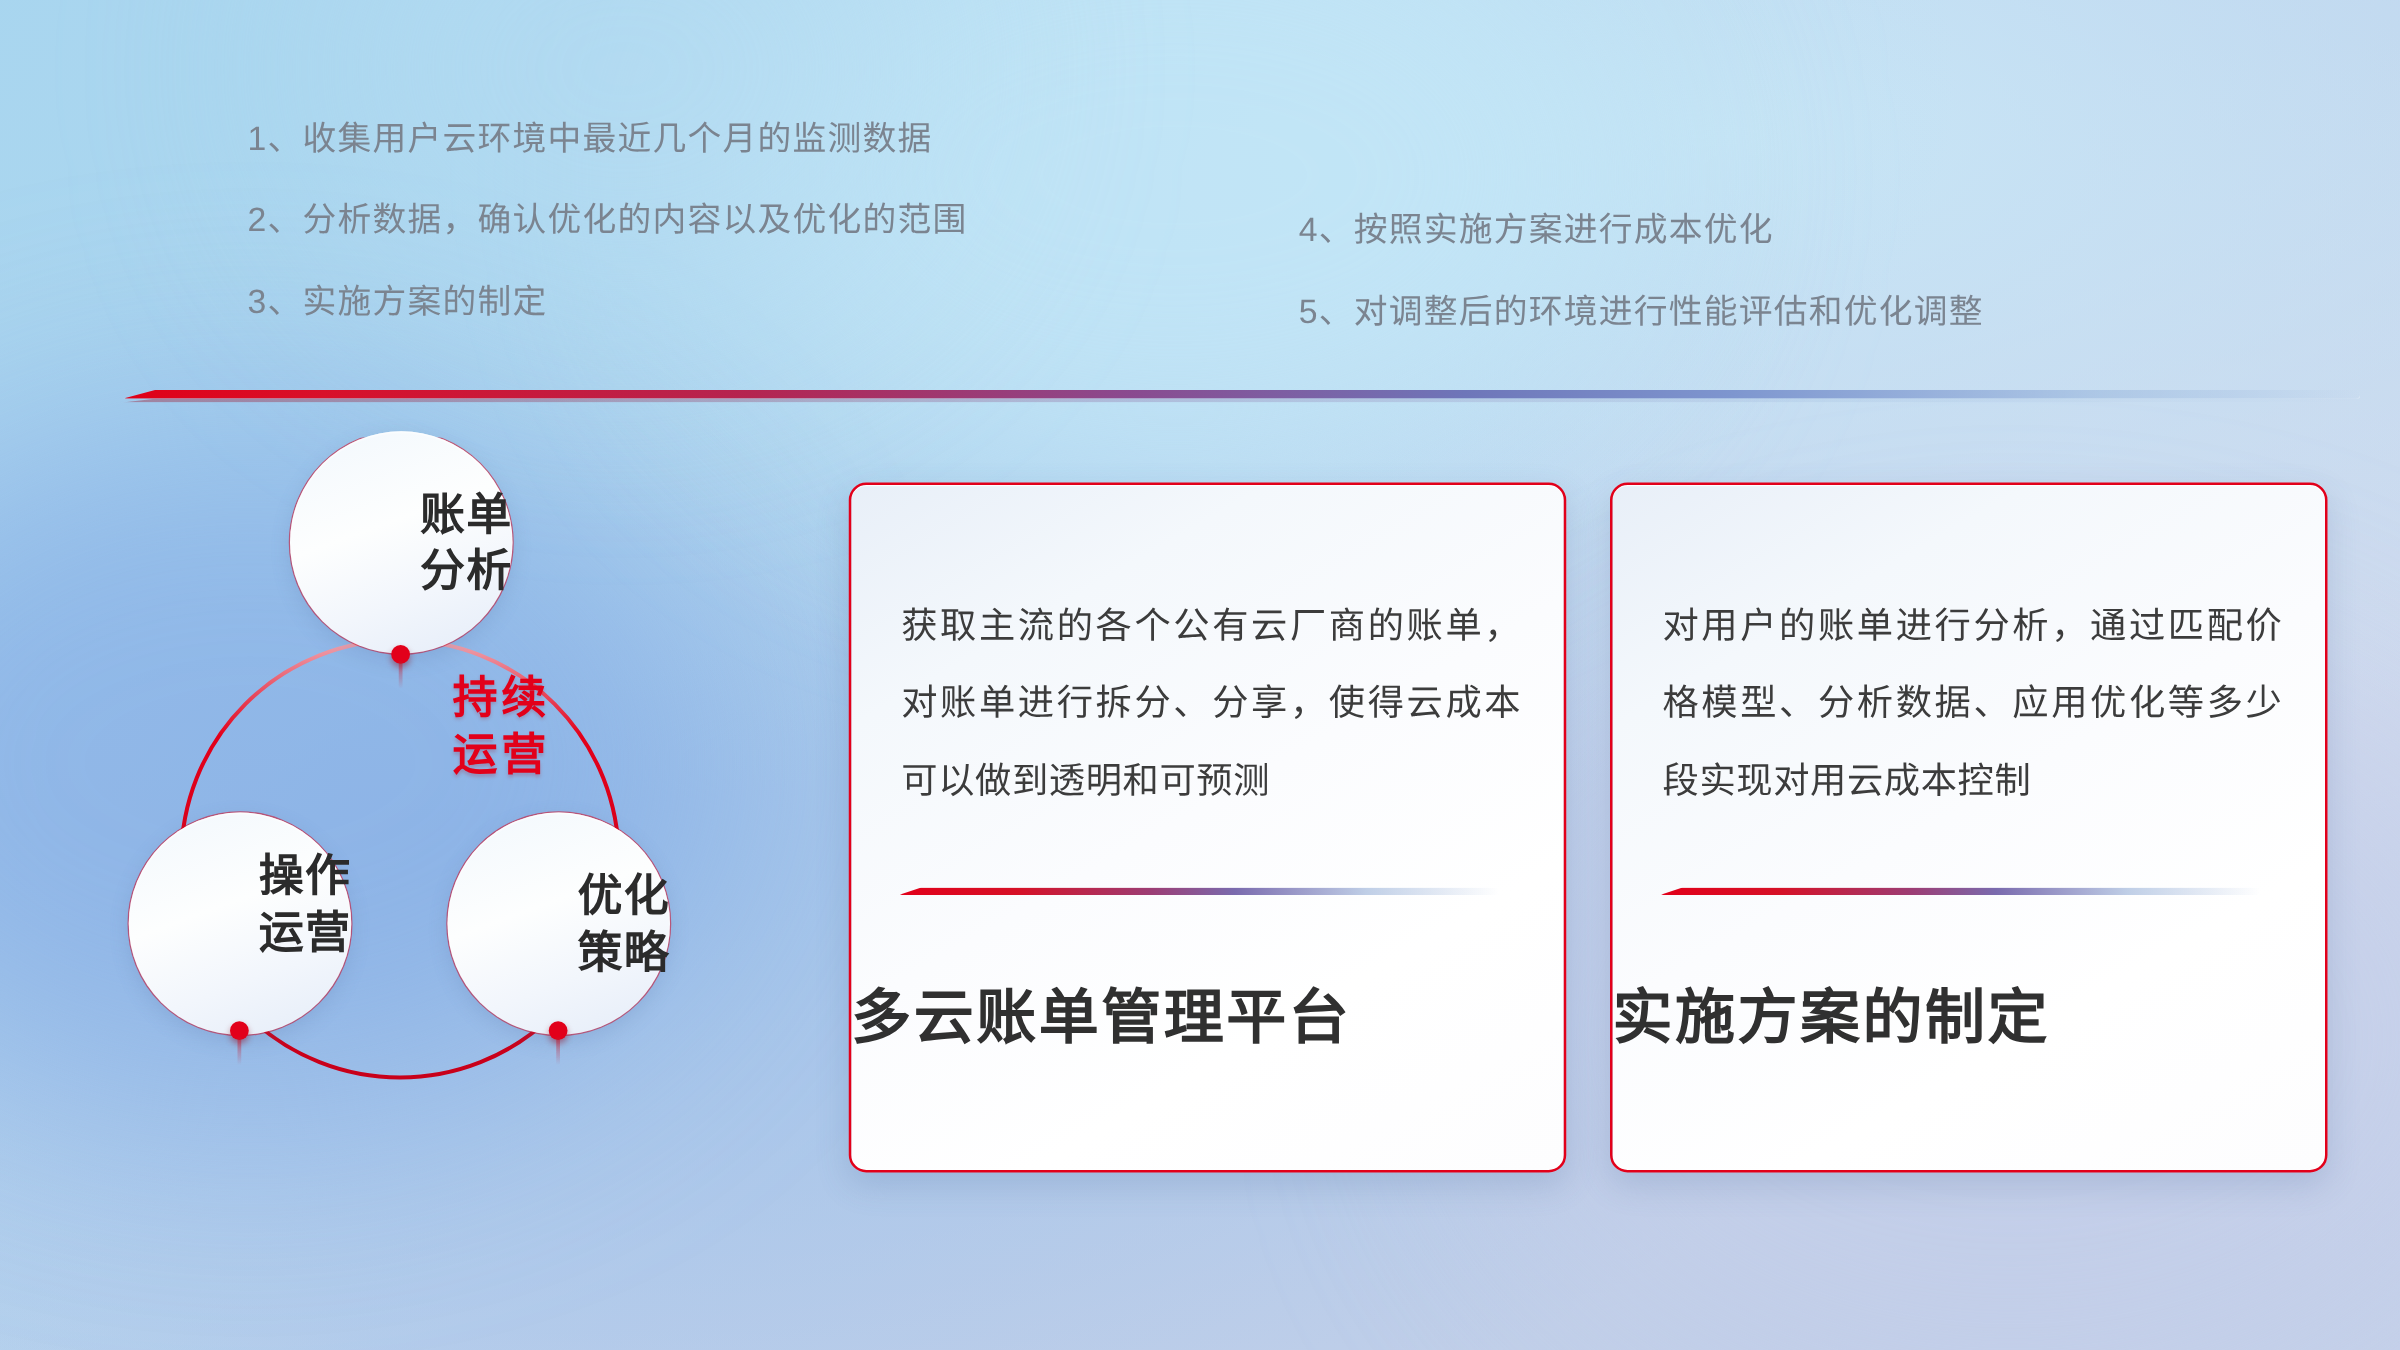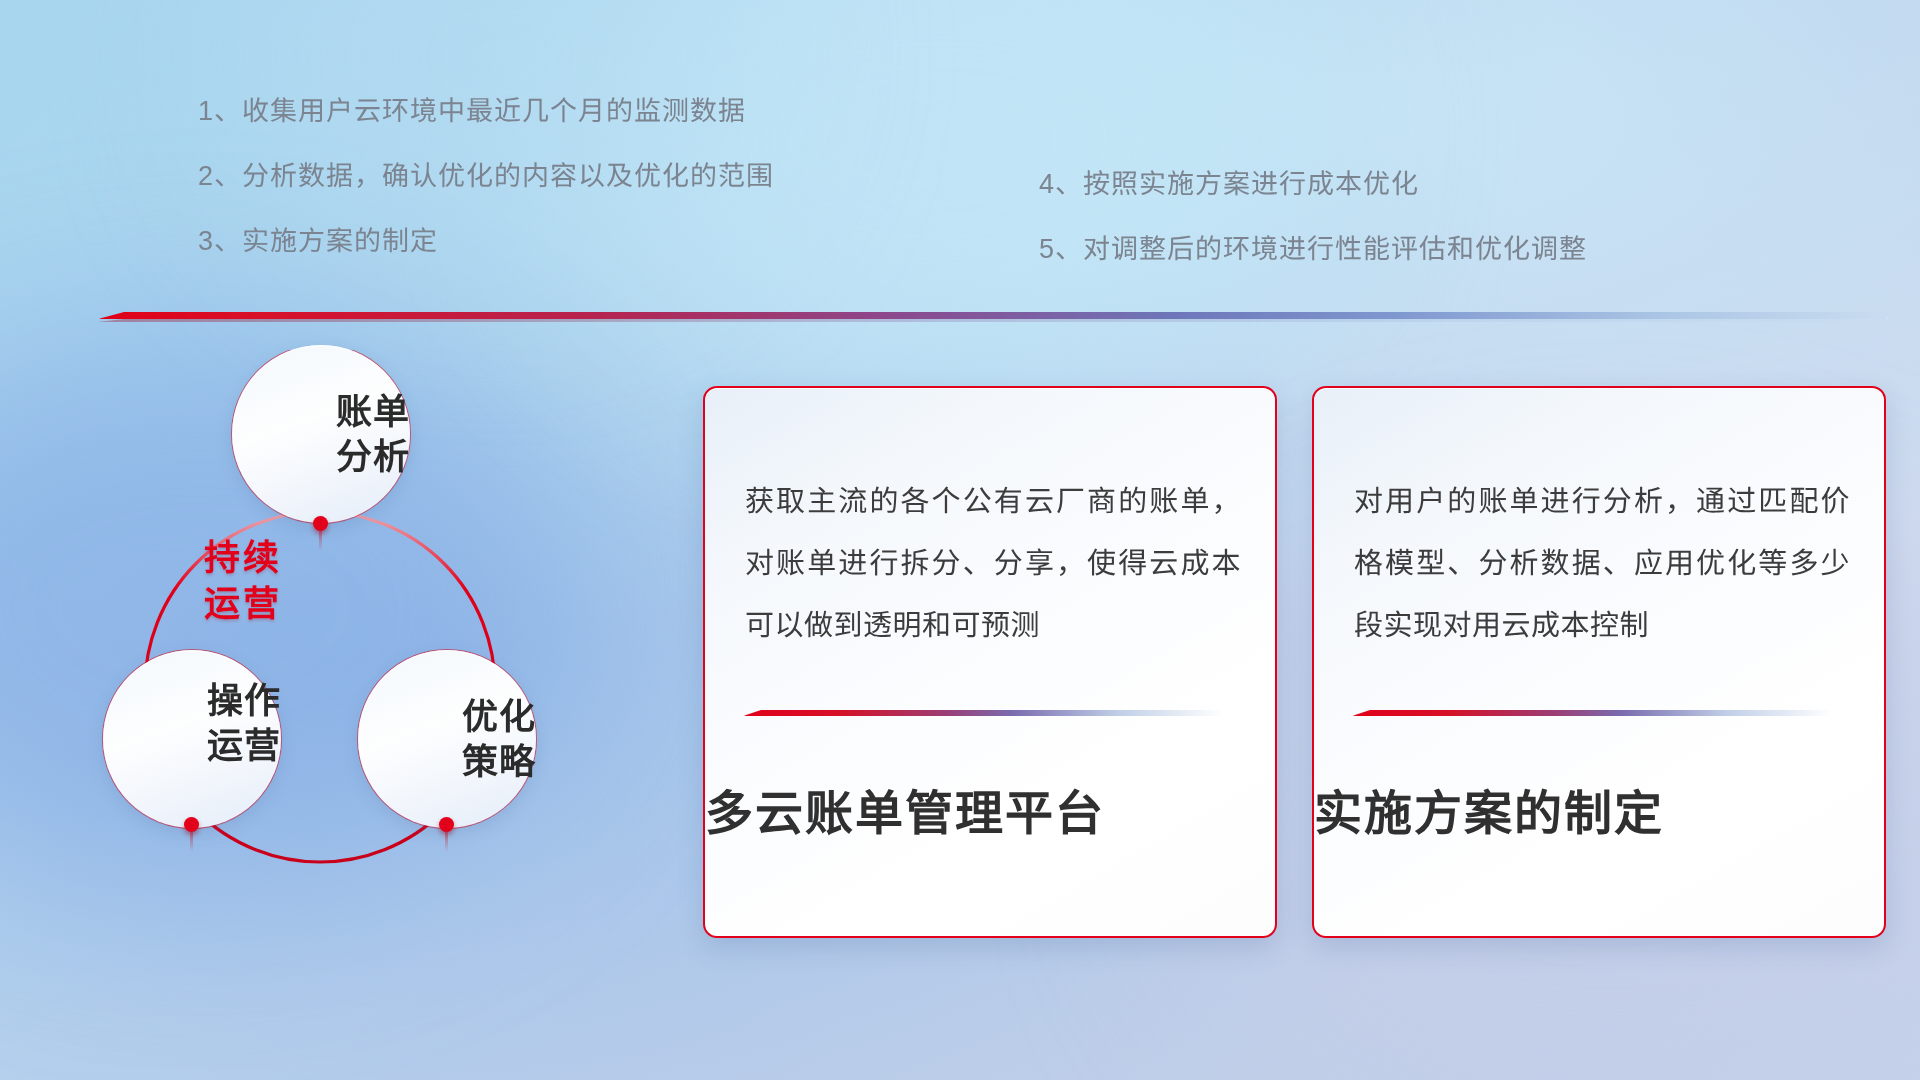--- a/index.html
+++ b/index.html
@@ -61,21 +61,21 @@
     position:absolute;left:0;right:0;text-align:right;
     color:#2b2b2b;font-size:36px;font-weight:700;line-height:1.26;letter-spacing:1px;
   }
   .b-top{left:136px;top:-5px;width:178px;height:178px;}
   .b-top span{top:44px;}
   .b-bl{left:7px;top:300px;width:178px;height:178px;}
   .b-bl span{top:28px;}
   .b-br{left:262px;top:300px;width:178px;height:178px;}
   .b-br span{top:44px;}
   .center-label{
-    position:absolute;left:108px;top:185px;width:236px;text-align:left;
+    position:absolute;left:108px;top:185px;width:236px;text-align:right;
     color:#e2001a;font-size:36px;font-weight:700;line-height:1.27;letter-spacing:3px;
     text-shadow:0 2px 3px rgba(160,0,20,.22);
   }
   .dot{
     position:absolute;width:15px;height:15px;border-radius:50%;background:#e2001a;
     box-shadow:0 3px 5px rgba(150,0,20,.45);
   }
   .dot::after{
     content:"";position:absolute;left:6px;top:13px;width:3px;height:22px;
     background:linear-gradient(180deg,rgba(200,20,40,.55),rgba(200,20,40,0));
@@ -84,21 +84,20 @@
   .d-bl{left:88px;top:467px;}
   .d-br{left:343px;top:467px;}
 
   
   .card{
     position:absolute;top:386px;width:570px;height:548px;border-radius:14px;
     border:2px solid #e2001a;
     background:linear-gradient(150deg,#e8eff8 0%,#f4f8fc 22%,#fbfcfe 48%,#ffffff 72%,#fdfdfe 100%);
     box-shadow:0 10px 26px rgba(70,100,150,.20), inset 0 1px 0 rgba(255,255,255,.9);
     overflow:hidden;
-    margin-left:24px;
   }
   .card-1{left:679px;}
   .card-2{left:1288px;}
   .card-body{
     position:absolute;left:40px;right:34px;top:82px;
     color:#3c3c3c;font-size:29px;line-height:2.14;letter-spacing:.5px;text-align:justify;
   }
   .card-div{
     position:absolute;left:38px;width:480px;height:6px;top:322px;border-radius:3px;
     background:linear-gradient(90deg,#e2001a 0%,#d61127 20%,#9c3d74 42%,#7a6bae 56%,rgba(150,175,215,.6) 78%,rgba(200,215,235,0) 100%);

